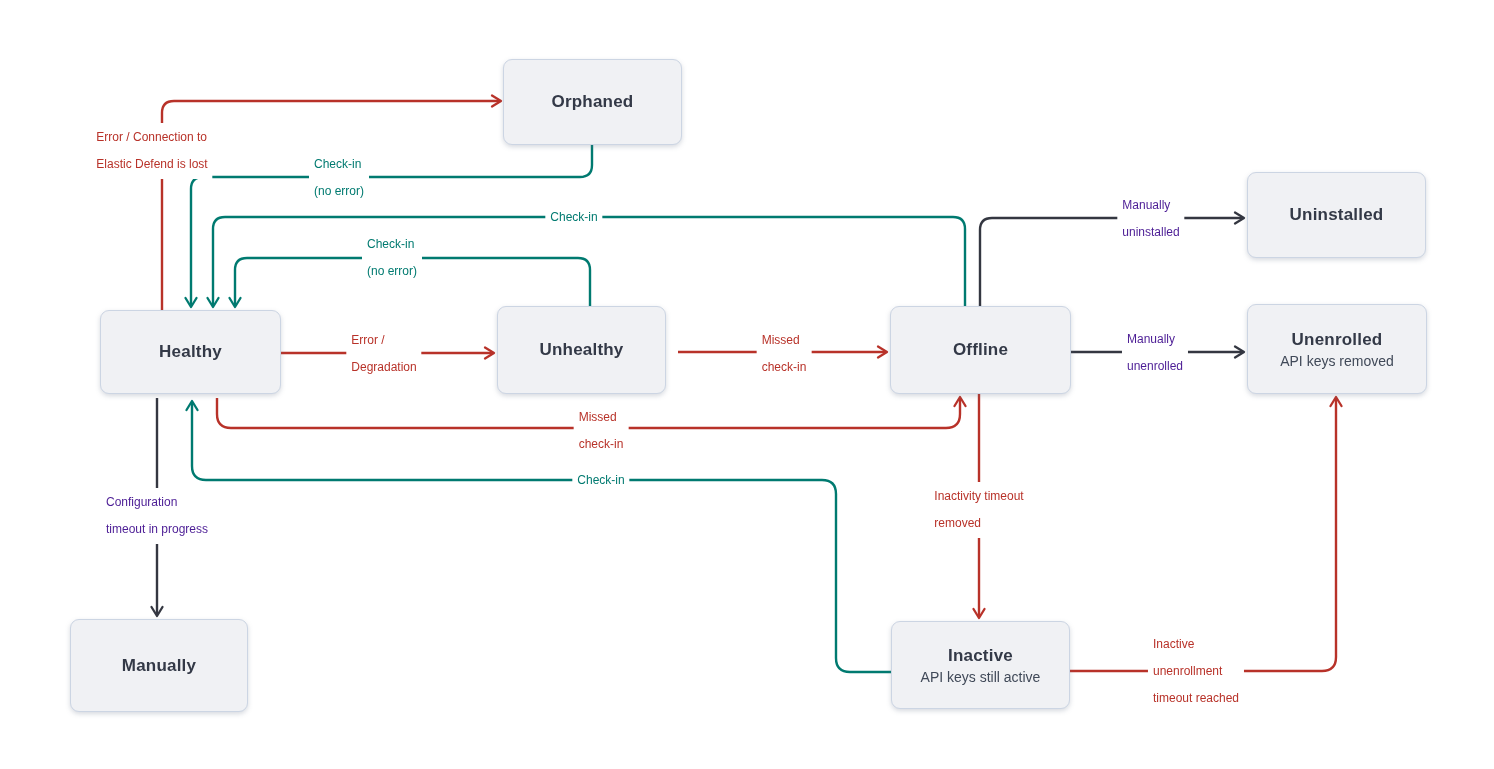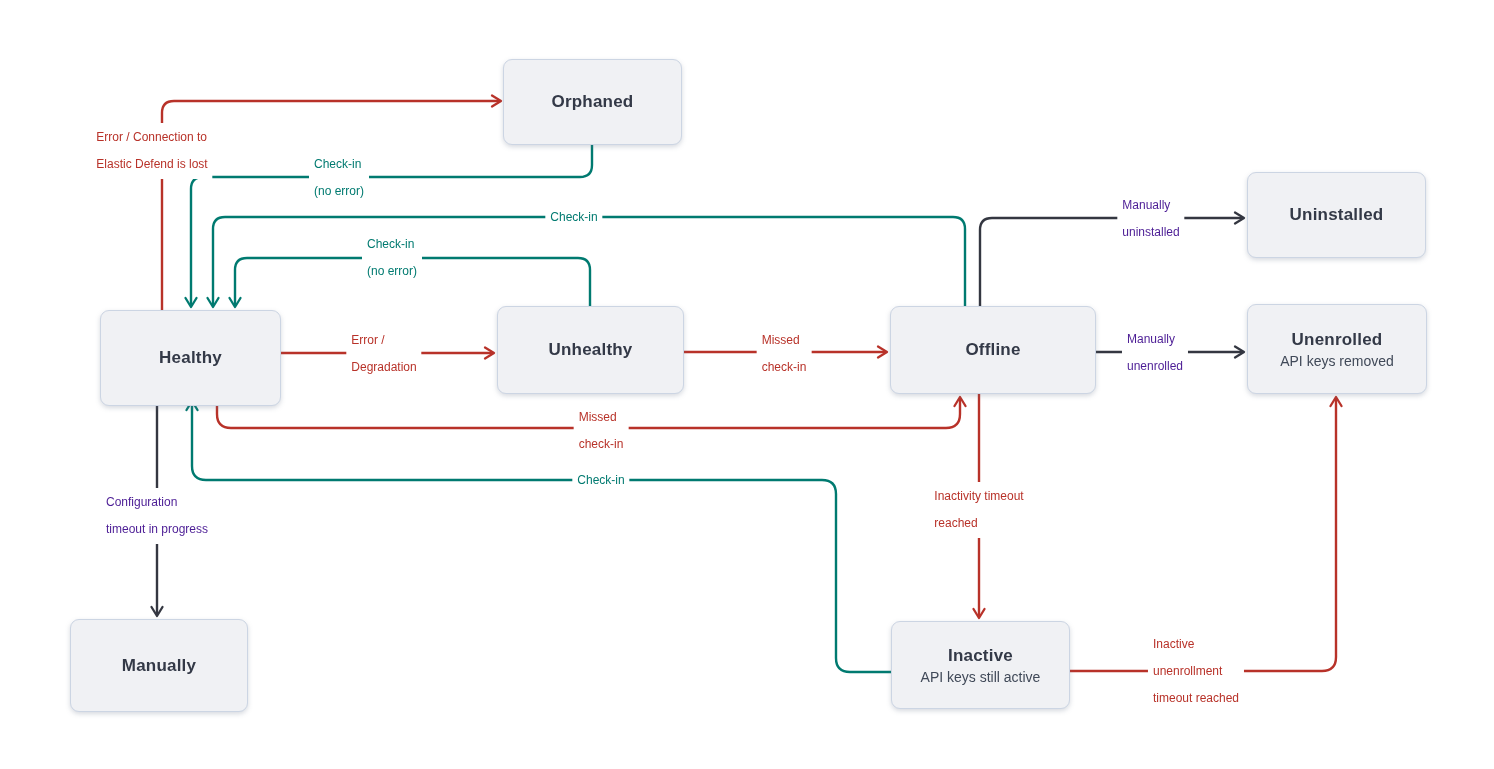--- a/index.html
+++ b/index.html
@@ -65,27 +65,27 @@
       <path d="M 217 398 L 217 414 Q 217 428 231 428 L 946 428 Q 960 428 960 414 L 960 398" fill="none" stroke="#b83229" stroke-width="2.4" marker-end="url(#arrow-red)"></path>
       <path d="M 979 394 L 979 617" fill="none" stroke="#b83229" stroke-width="2.4" marker-end="url(#arrow-red)"></path>
       <path d="M 157 398 L 157 615" fill="none" stroke="#343741" stroke-width="2.4" marker-end="url(#arrow-dark)"></path>
       <path d="M 891 672 L 850 672 Q 836 672 836 658 L 836 494 Q 836 480 822 480 L 206 480 Q 192 480 192 466 L 192 402" fill="none" stroke="#007a70" stroke-width="2.4" marker-end="url(#arrow-teal)"></path>
       <path d="M 1070 671 L 1322 671 Q 1336 671 1336 657 L 1336 398" fill="none" stroke="#b83229" stroke-width="2.4" marker-end="url(#arrow-red)"></path>
     </svg>
   <div id="node-layer">
       <div class="node" style="left: 503px; top: 59px; width: 179px; height: 86px;">
         <div class="title">Orphaned</div>
       </div>
-      <div class="node" style="left: 100px; top: 310px; width: 181px; height: 96px;">
+      <div class="node" style="left: 100px; top: 310px; width: 181px; height: 84px;">
         <div class="title">Healthy</div>
       </div>
-      <div class="node" style="left: 497px; top: 306px; width: 187px; height: 88px;">
+      <div class="node" style="left: 497px; top: 306px; width: 169px; height: 88px;">
         <div class="title">Unhealthy</div>
       </div>
-      <div class="node" style="left: 890px; top: 306px; width: 206px; height: 88px;">
+      <div class="node" style="left: 890px; top: 306px; width: 181px; height: 88px;">
         <div class="title">Offline</div>
       </div>
       <div class="node" style="left: 1247px; top: 172px; width: 179px; height: 86px;">
         <div class="title">Uninstalled</div>
       </div>
       <div class="node" style="left: 1247px; top: 304px; width: 180px; height: 90px;">
         <div class="title">Unenrolled</div>
         <div class="subtitle">API keys removed</div>
       </div>
       <div class="node" style="left: 891px; top: 621px; width: 179px; height: 88px;">
@@ -108,21 +108,21 @@
 Degradation</div>
       <div class="edge-label red" style="left: 784px; top: 354px;">Missed
 check-in</div>
       <div class="edge-label dark" style="left: 1151px; top: 219px;">Manually
 uninstalled</div>
       <div class="edge-label dark" style="left: 1155px; top: 353px;">Manually
 unenrolled</div>
       <div class="edge-label red" style="left: 601px; top: 431px;">Missed
 check-in</div>
       <div class="edge-label red" style="left: 979px; top: 510px;">Inactivity timeout
-reached</div>
+removed</div>
       <div class="edge-label dark" style="left: 157px; top: 516px;">Configuration
 timeout in progress</div>
       <div class="edge-label teal" style="left: 601px; top: 480px;">Check-in</div>
       <div class="edge-label red" style="left: 1196px; top: 671px;">Inactive
 unenrollment
 timeout reached</div>
     </div>
 </div>
 
 </body></html>

